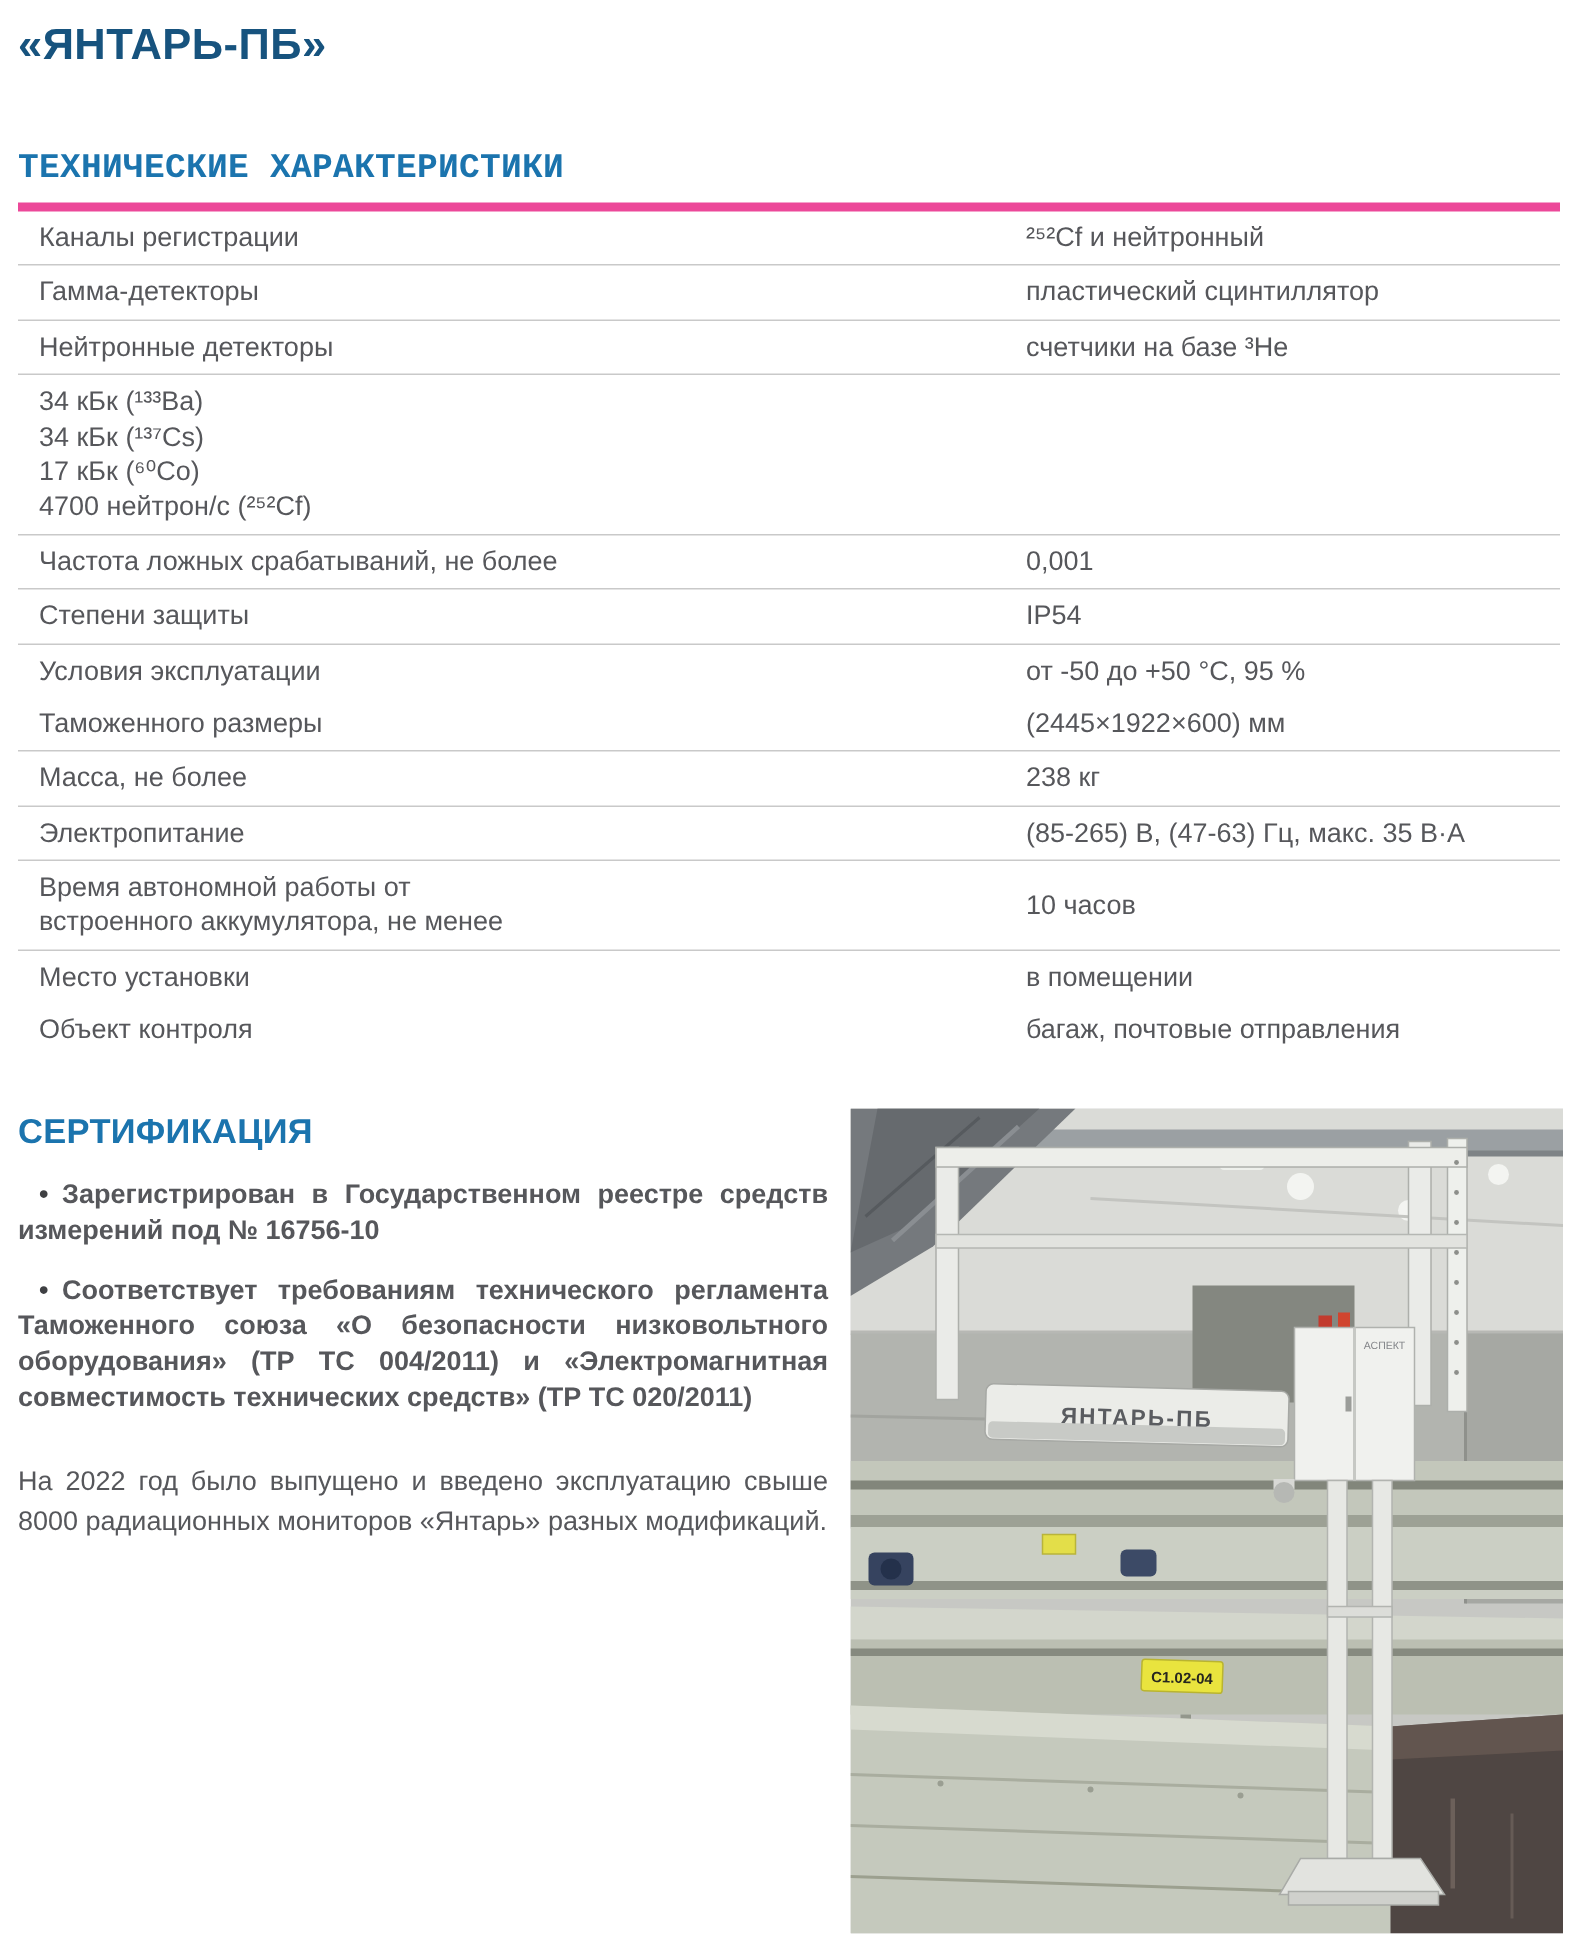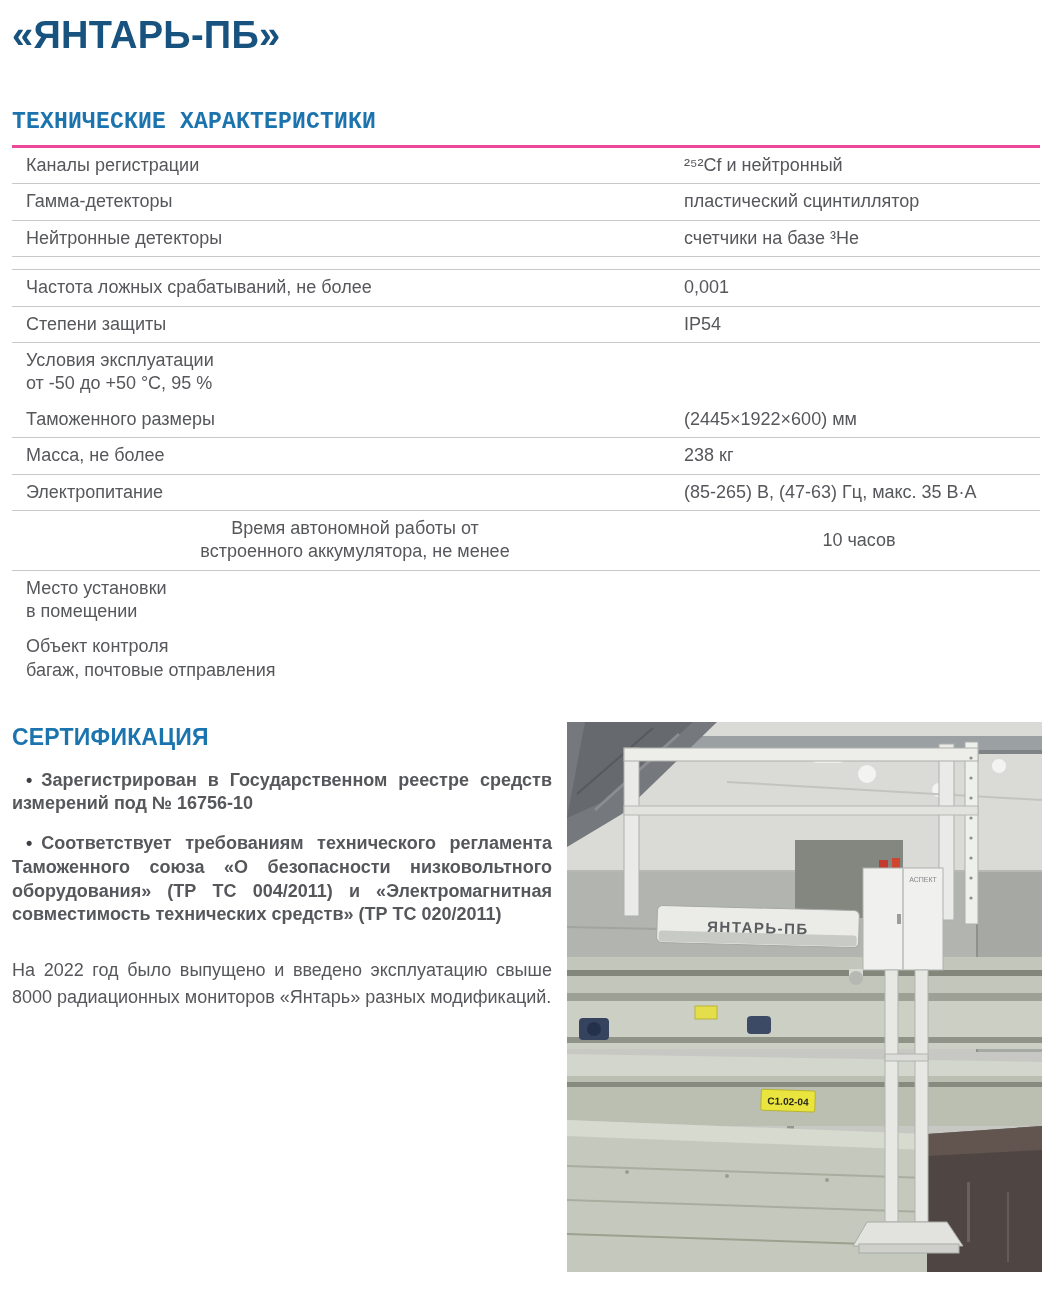--- a/index.html
+++ b/index.html
@@ -4,39 +4,39 @@
 <style>
   html,body{margin:0;padding:0;}
   body{
     width:1056px;height:1292px;overflow:hidden;background:#ffffff;
     font-family:"Liberation Sans","DejaVu Sans",sans-serif;
     color:#56575b;
   }
   .page{padding:10px 14px 0 12px;box-sizing:border-box;}
 
   .page-title{
-    font-size:38px;font-weight:bold;color:#17537e;margin:4px 0 0 0;letter-spacing:.3px;
+    font-size:29px;font-weight:bold;color:#17537e;margin:4px 0 0 0;letter-spacing:.3px;
   }
   .section-heading{
     font-size:23px;font-weight:bold;color:#1b74ae;margin:0;letter-spacing:.2px;
   }
   .specs-heading{margin-top:52px;font-family:Liberation Mono, monospace;}
 
   .spec-table{
     margin:10px 2px 0 0;
-    border-top:3px solid #ec4899;
+    border-top:6px solid #ec4899;
     font-size:18px;line-height:1.3;
   }
   .spec-row{
     display:flex;align-items:flex-start;
     padding:6px 0 6px 14px;
     border-bottom:1px solid #c9c9c9;
   }
-  .spec-row.nb{border-bottom:none;flex-direction:column;}
-  .spec-row.center{align-items:center;text-align:center;}
+  .spec-row.nb{border-bottom:none;}
+  .spec-row.center{align-items:center;}
   .spec-label{width:658px;white-space:pre-line;flex:none;}
   .spec-value{flex:1;white-space:pre-line;padding-right:6px;}
 
   .bottom{display:flex;margin-top:34px;}
   .cert-col{width:540px;flex:none;font-size:18px;line-height:1.32;}
   .cert-col .section-heading{margin-bottom:16px;}
   .bullet{margin:0 0 16px 0;text-align:justify;text-indent:14px;font-weight:bold;}
   .bullet .dot{margin-right:9px;color:#3f4043;}
   .note{margin-top:30px;text-align:justify;line-height:1.5;}
 
@@ -64,20 +64,24 @@
       <div class="spec-label">Гамма-детекторы</div>
       <div class="spec-value">пластический сцинтиллятор</div>
     </div>
 
     <div class="spec-row">
       <div class="spec-label">Нейтронные детекторы</div>
       <div class="spec-value">счетчики на базе ³He</div>
     </div>
 
     <div class="spec-row">
+      <div class="spec-value">34 кБк (¹³³Ba)
+34 кБк (¹³⁷Cs)
+17 кБк (⁶⁰Co)
+4700 нейтрон/с (²⁵²Cf)</div>
     </div>
 
     <div class="spec-row">
       <div class="spec-label">Частота ложных срабатываний, не более</div>
       <div class="spec-value">0,001</div>
     </div>
 
     <div class="spec-row">
       <div class="spec-label">Степени защиты</div>
       <div class="spec-value">IP54</div>

